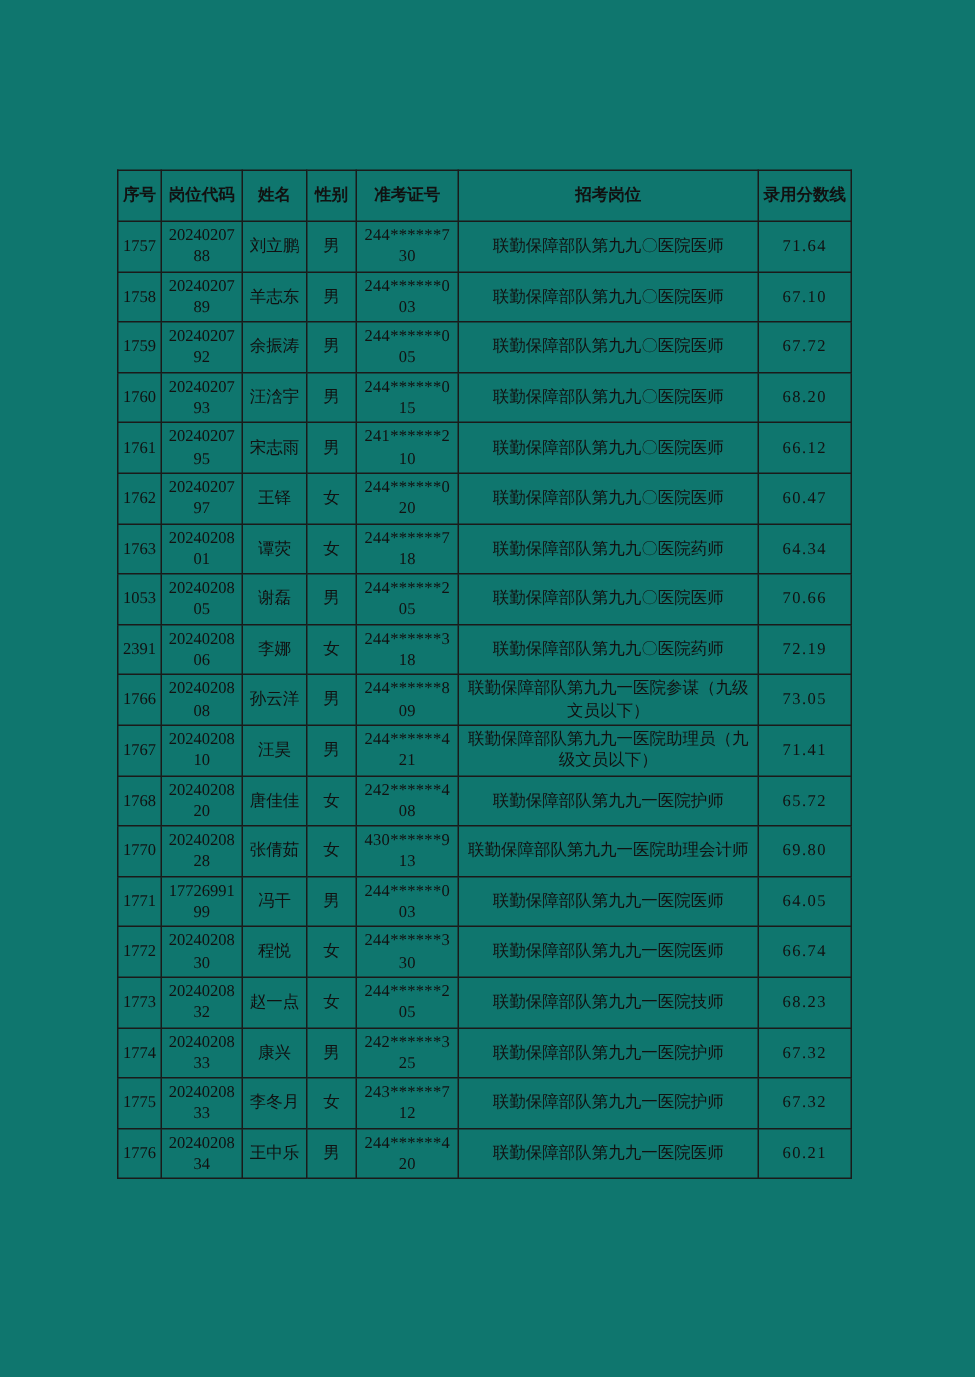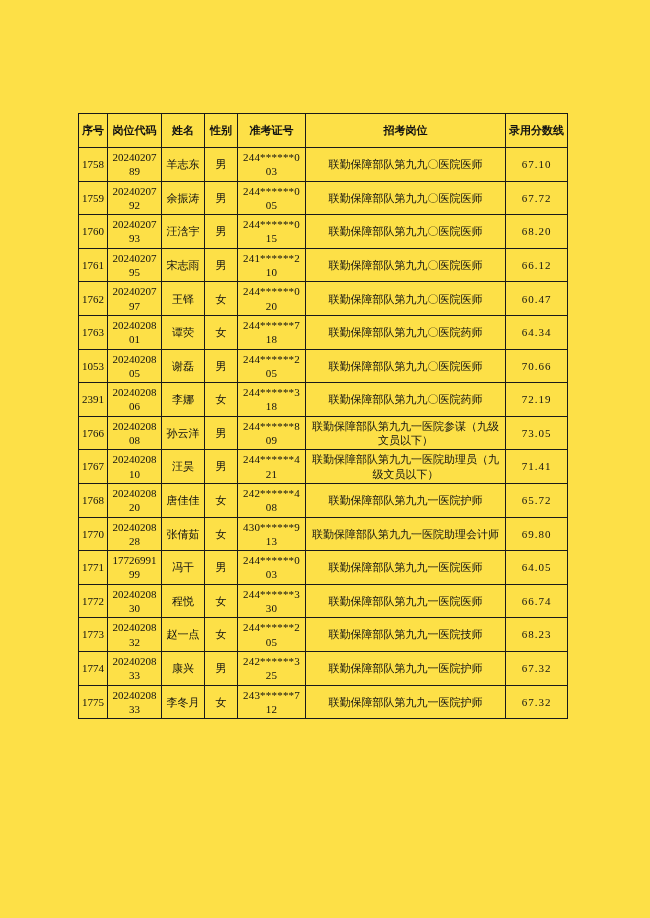--- a/index.html
+++ b/index.html
@@ -5,21 +5,21 @@
   * { box-sizing: border-box; }
   html, body {
     margin: 0;
     padding: 0;
     background: #ffffff;
   }
   .page {
     position: relative;
     width: 650px;
     height: 918px;
-    background: #fde047;
+    background: #0f766e;
     font-family: "Liberation Serif", "DejaVu Serif", serif;
     color: #111111;
     overflow: hidden;
   }
   .table-wrap {
     position: absolute;
     left: 78px;
     top: 113px;
   }
   table.score-table {
@@ -86,20 +86,29 @@
             <th>岗位代码</th>
             <th>姓名</th>
             <th>性别</th>
             <th>准考证号</th>
             <th>招考岗位</th>
             <th>录用分数线</th>
           </tr>
       </thead>
       <tbody>
           <tr>
+            <td class="col-serial">1757</td>
+            <td class="col-job-code">2024020788</td>
+            <td class="col-name">刘立鹏</td>
+            <td class="col-gender">男</td>
+            <td class="col-exam-id">244******730</td>
+            <td class="col-position">联勤保障部队第九九〇医院医师</td>
+            <td class="col-score-line">71.64</td>
+          </tr>
+          <tr>
             <td class="col-serial">1758</td>
             <td class="col-job-code">2024020789</td>
             <td class="col-name">羊志东</td>
             <td class="col-gender">男</td>
             <td class="col-exam-id">244******003</td>
             <td class="col-position">联勤保障部队第九九〇医院医师</td>
             <td class="col-score-line">67.10</td>
           </tr>
           <tr>
             <td class="col-serial">1759</td>
@@ -237,17 +246,26 @@
             <td class="col-score-line">67.32</td>
           </tr>
           <tr>
             <td class="col-serial">1775</td>
             <td class="col-job-code">2024020833</td>
             <td class="col-name">李冬月</td>
             <td class="col-gender">女</td>
             <td class="col-exam-id">243******712</td>
             <td class="col-position">联勤保障部队第九九一医院护师</td>
             <td class="col-score-line">67.32</td>
+          </tr>
+          <tr>
+            <td class="col-serial">1776</td>
+            <td class="col-job-code">2024020834</td>
+            <td class="col-name">王中乐</td>
+            <td class="col-gender">男</td>
+            <td class="col-exam-id">244******420</td>
+            <td class="col-position">联勤保障部队第九九一医院医师</td>
+            <td class="col-score-line">60.21</td>
           </tr>
         </tbody>
     </table>
   </div>
 </div>
 
 </body></html>

